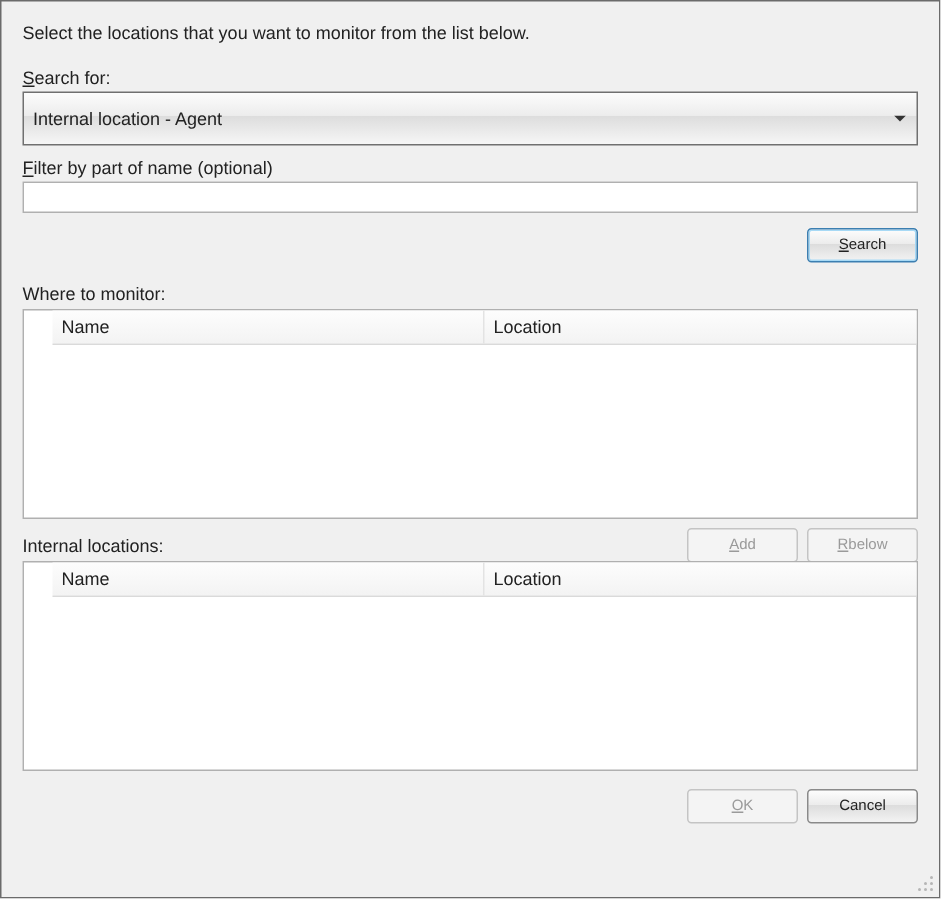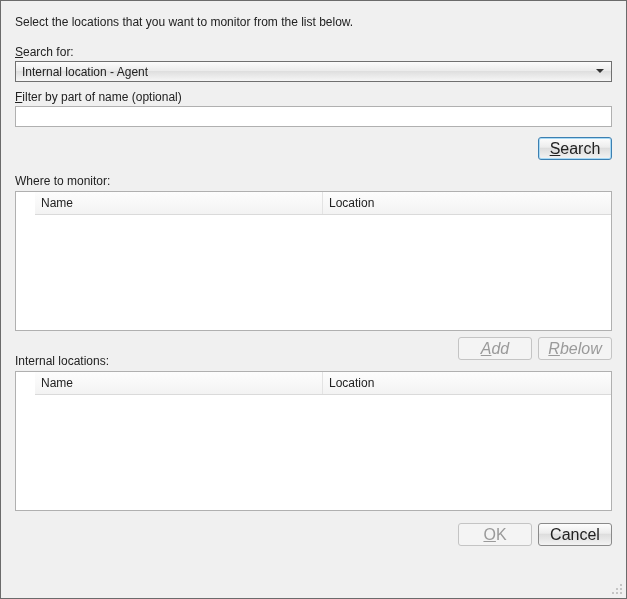--- a/index.html
+++ b/index.html
@@ -55,21 +55,21 @@
   }
   .instruction {
     margin: 4px 0 16px 0;
     color: #222;
   }
   .label {
     color: #222;
     margin-bottom: 2px;
   }
   .combo {
-    height: 21px;
+    height: 36px;
     border: 1px solid #707070;
     background: linear-gradient(#fcfcfc, #ececec 45%, #dddddd 46%, #f6f6f6);
     display: flex;
     align-items: center;
     padding: 0 4px 0 6px;
     box-sizing: border-box;
     position: relative;
   }
   .combo .combo-text {
     flex: 1;
@@ -102,21 +102,21 @@
     box-sizing: border-box;
     border: 1px solid #8a8a8a;
     border-radius: 3px;
     background: linear-gradient(#fdfdfd, #ececec 45%, #dcdcdc 46%, #f3f3f3);
     color: #222;
     display: inline-flex;
     align-items: center;
     justify-content: center;
     padding: 0 8px;
     font-family: inherit;
-    font-size: 16px;
+    font-size: 10px;
   }
   .btn.default {
     border: 1px solid #3c7fb1;
     box-shadow: 0 0 0 1px #a7d9f5 inset;
   }
   .btn.disabled {
     color: #9a9a9a;
     border-color: #c4c4c4;
     background: #f4f4f4;
   }
@@ -195,21 +195,21 @@
 
     <div class="section-label">Where to monitor:</div>
     <div class="listview" style="height:140px;">
       <div class="lv-header">
         <div class="lv-col" style="width:50%;">Name</div>
         <div class="lv-col" style="flex:1;">Location</div>
       </div>
       <div class="lv-body"></div>
     </div>
 
-    <div class="btn-row" style="margin-top:6px; margin-bottom:12px; align-items:flex-end;font-style:italic;">
+    <div class="btn-row" style="margin-top:6px; margin-bottom:0px; align-items:flex-end;">
       <div class="btn disabled">
         <span><span class="u">A</span><span>dd</span></span>
       </div>
       <div class="btn disabled">
         <span><span class="u">R</span><span>below</span></span>
       </div>
     </div>
 
     <div class="section-label" style="margin-top:-18px;">Internal locations:</div>
     <div class="listview" style="height:140px;">

